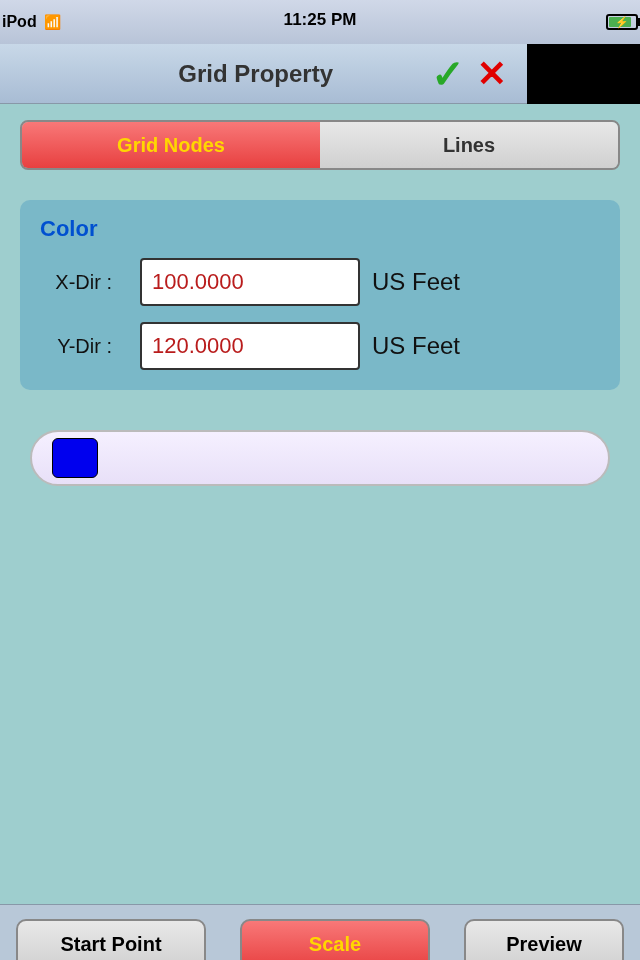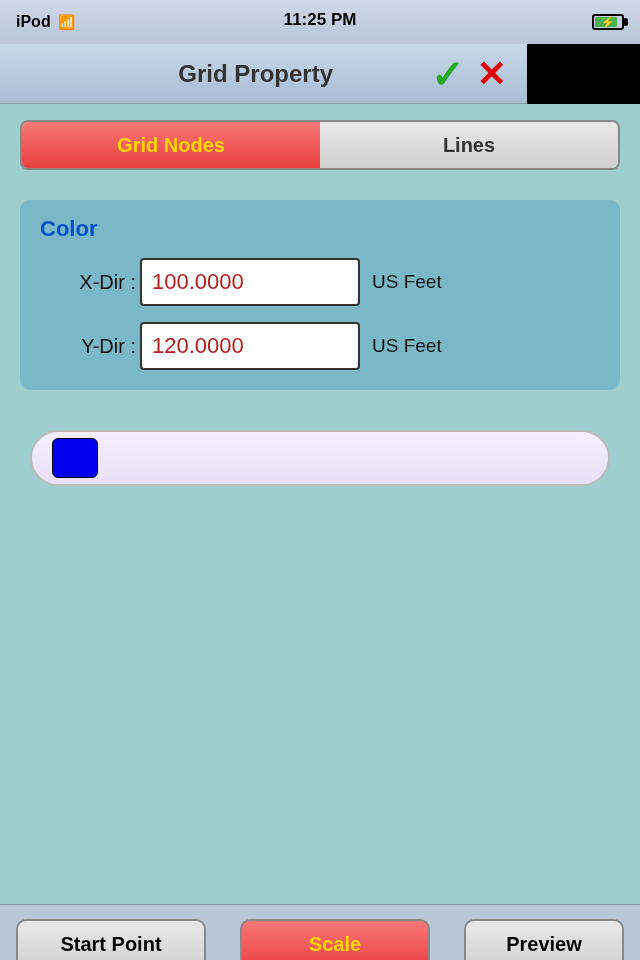--- a/index.html
+++ b/index.html
@@ -13,21 +13,21 @@
     }
 
     
     .status-bar {
       width: 640px;
       height: 44px;
       background: linear-gradient(to bottom, #d0d8e8, #b8c4d8);
       display: flex;
       align-items: center;
       justify-content: space-between;
-      padding: 0 16px;
+      padding: 0 2px;
     }
     .status-left {
       display: flex;
       align-items: center;
       gap: 8px;
       font-size: 16px;
       font-weight: 600;
       color: #000;
     }
     .status-center {
@@ -170,36 +170,36 @@
       margin-bottom: 16px;
     }
     .scale-row:last-child {
       margin-bottom: 0;
     }
     .scale-label {
       font-size: 20px;
       color: #111;
       width: 100px;
       text-align: right;
-      padding-right: 4px;
+      padding-right: 28px;
       font-weight: 500;
     }
     .scale-input {
       width: 220px;
       height: 48px;
       border: 2px solid #333;
       background: #fff;
       font-size: 22px;
       padding: 12px 10px;
       border-radius: 4px;
       color: #b91c1c;
       font-weight: 500;
     }
     .scale-unit {
-      font-size: 19px;
+      font-size: 24px;
       color: #111;
       margin-left: 12px;
       font-weight: 500;
     }
 
     
     .grid-color-section {
       margin: 40px 30px 0 30px;
     }
     .grid-color-btn {

